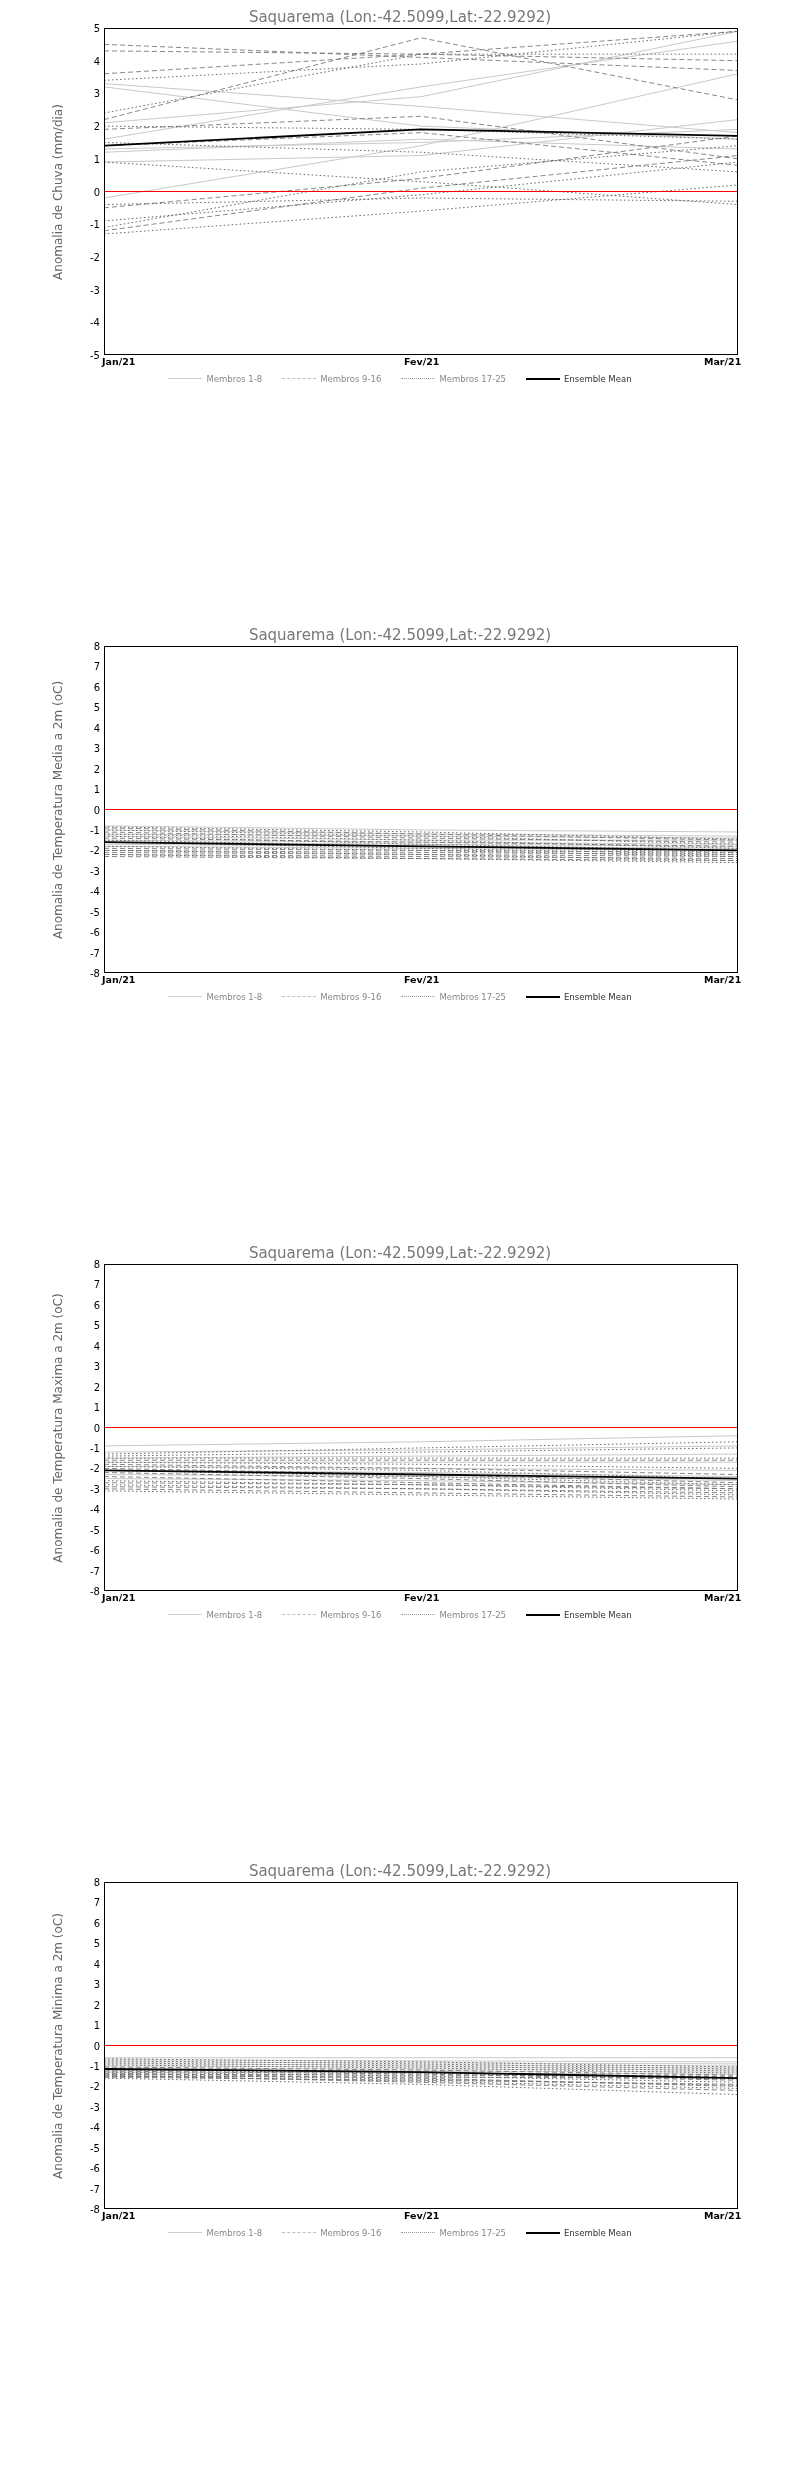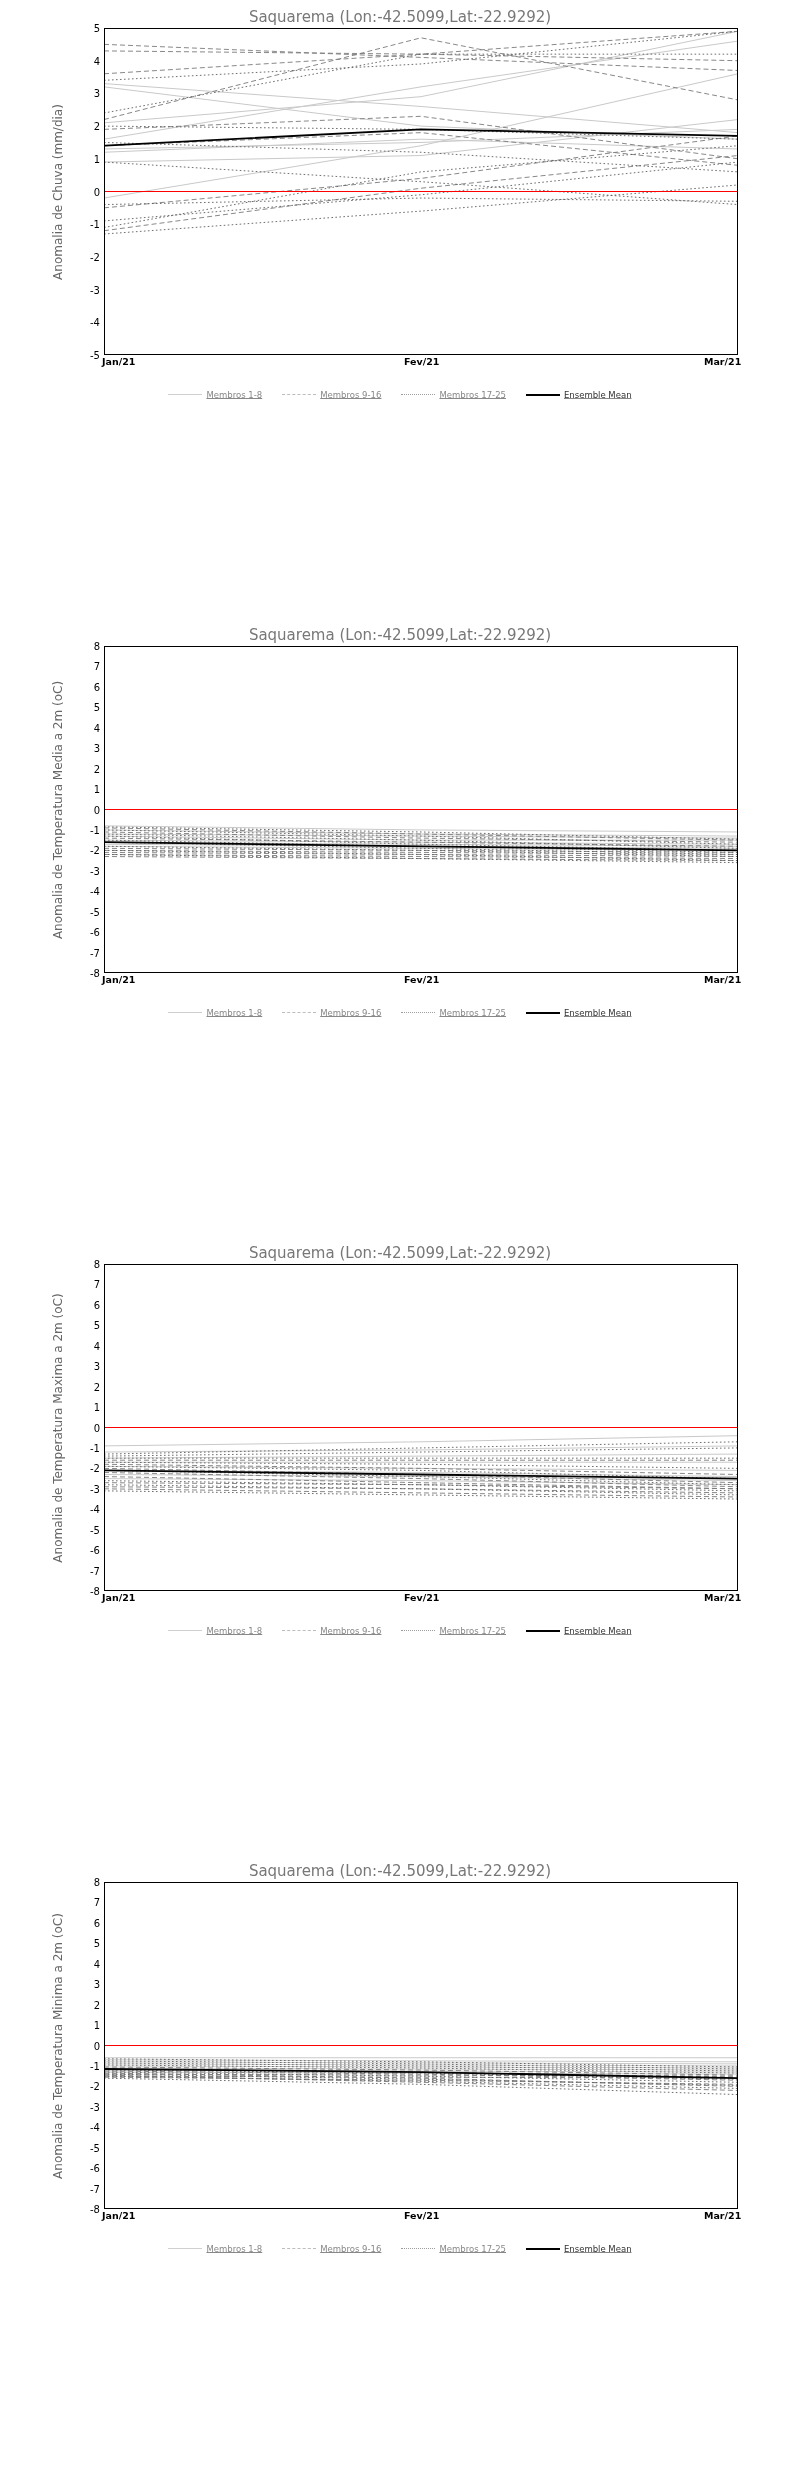--- a/index.html
+++ b/index.html
@@ -8,21 +8,21 @@
   .panel{position:relative;width:800px;height:618px;}
   .title{position:absolute;left:0;top:8px;width:800px;text-align:center;
          font-size:15px;color:#777777;font-family:"DejaVu Sans",sans-serif;letter-spacing:0px;}
   .frame{position:absolute;border:1px solid #000;box-sizing:border-box;background:#fff;}
   .ylabel{position:absolute;transform-origin:0 0;transform:rotate(-90deg);
           font-size:12px;color:#666666;white-space:nowrap;}
   .ytick{position:absolute;right:0;font-size:10px;color:#000;text-align:right;
          transform:translateY(-50%);padding-right:4px;}
   .xtick{position:absolute;font-size:9.5px;color:#000;font-weight:bold;white-space:nowrap;}
   .legend{position:absolute;width:800px;text-align:center;font-size:8.5px;color:#888;}
-  .legend span.item{display:inline-block;margin:16px 10px;vertical-align:middle;text-decoration:underline;}
+  .legend span.item{display:inline-block;margin:0 10px;vertical-align:middle;}
   .legend i{display:inline-block;width:34px;height:0;vertical-align:middle;margin-right:4px;}
   .l1{border-top:1px solid #cfcfcf;}
   .l2{border-top:1px dashed #bdbdbd;}
   .l3{border-top:1px dotted #9d9d9d;}
   .l4{border-top:2px solid #000;}
   .legtxt{vertical-align:middle;}
   svg{position:absolute;left:0;top:0;overflow:visible;}
 </style>
 </head>
 <body>

